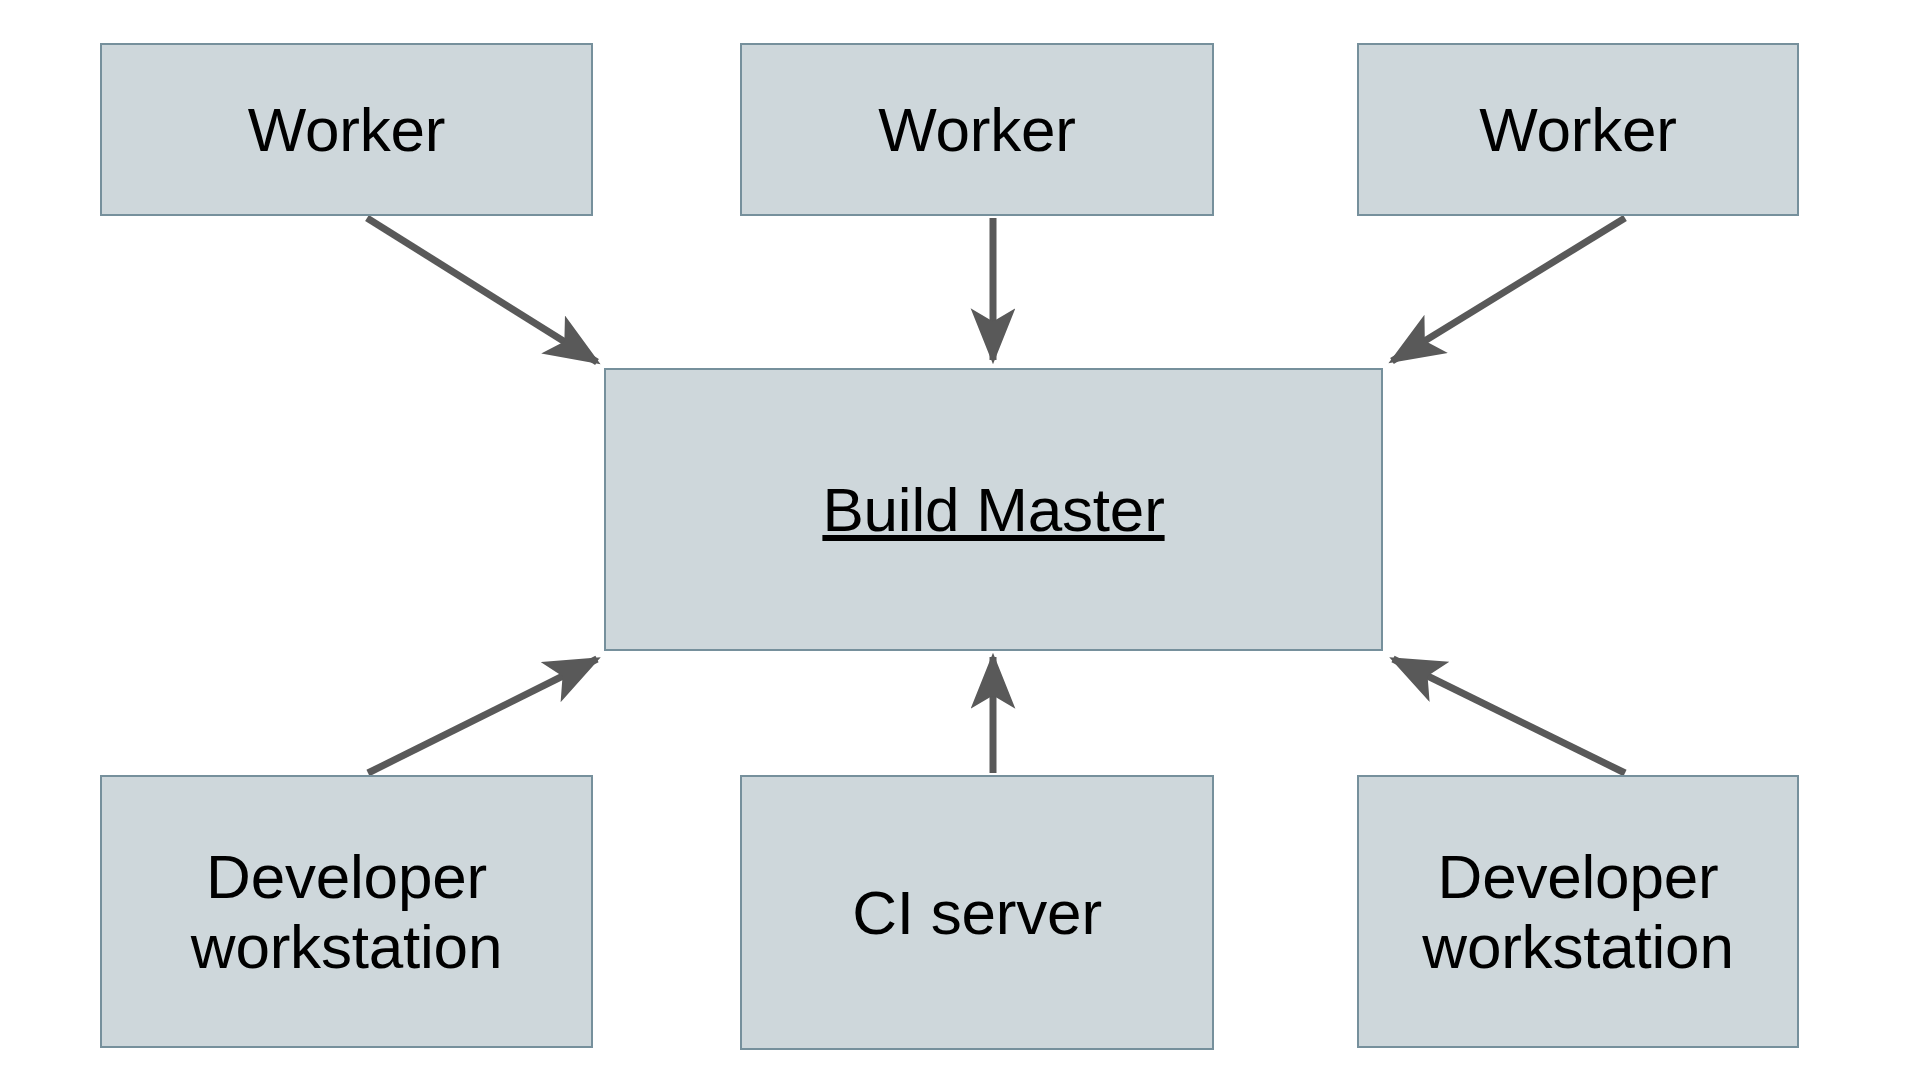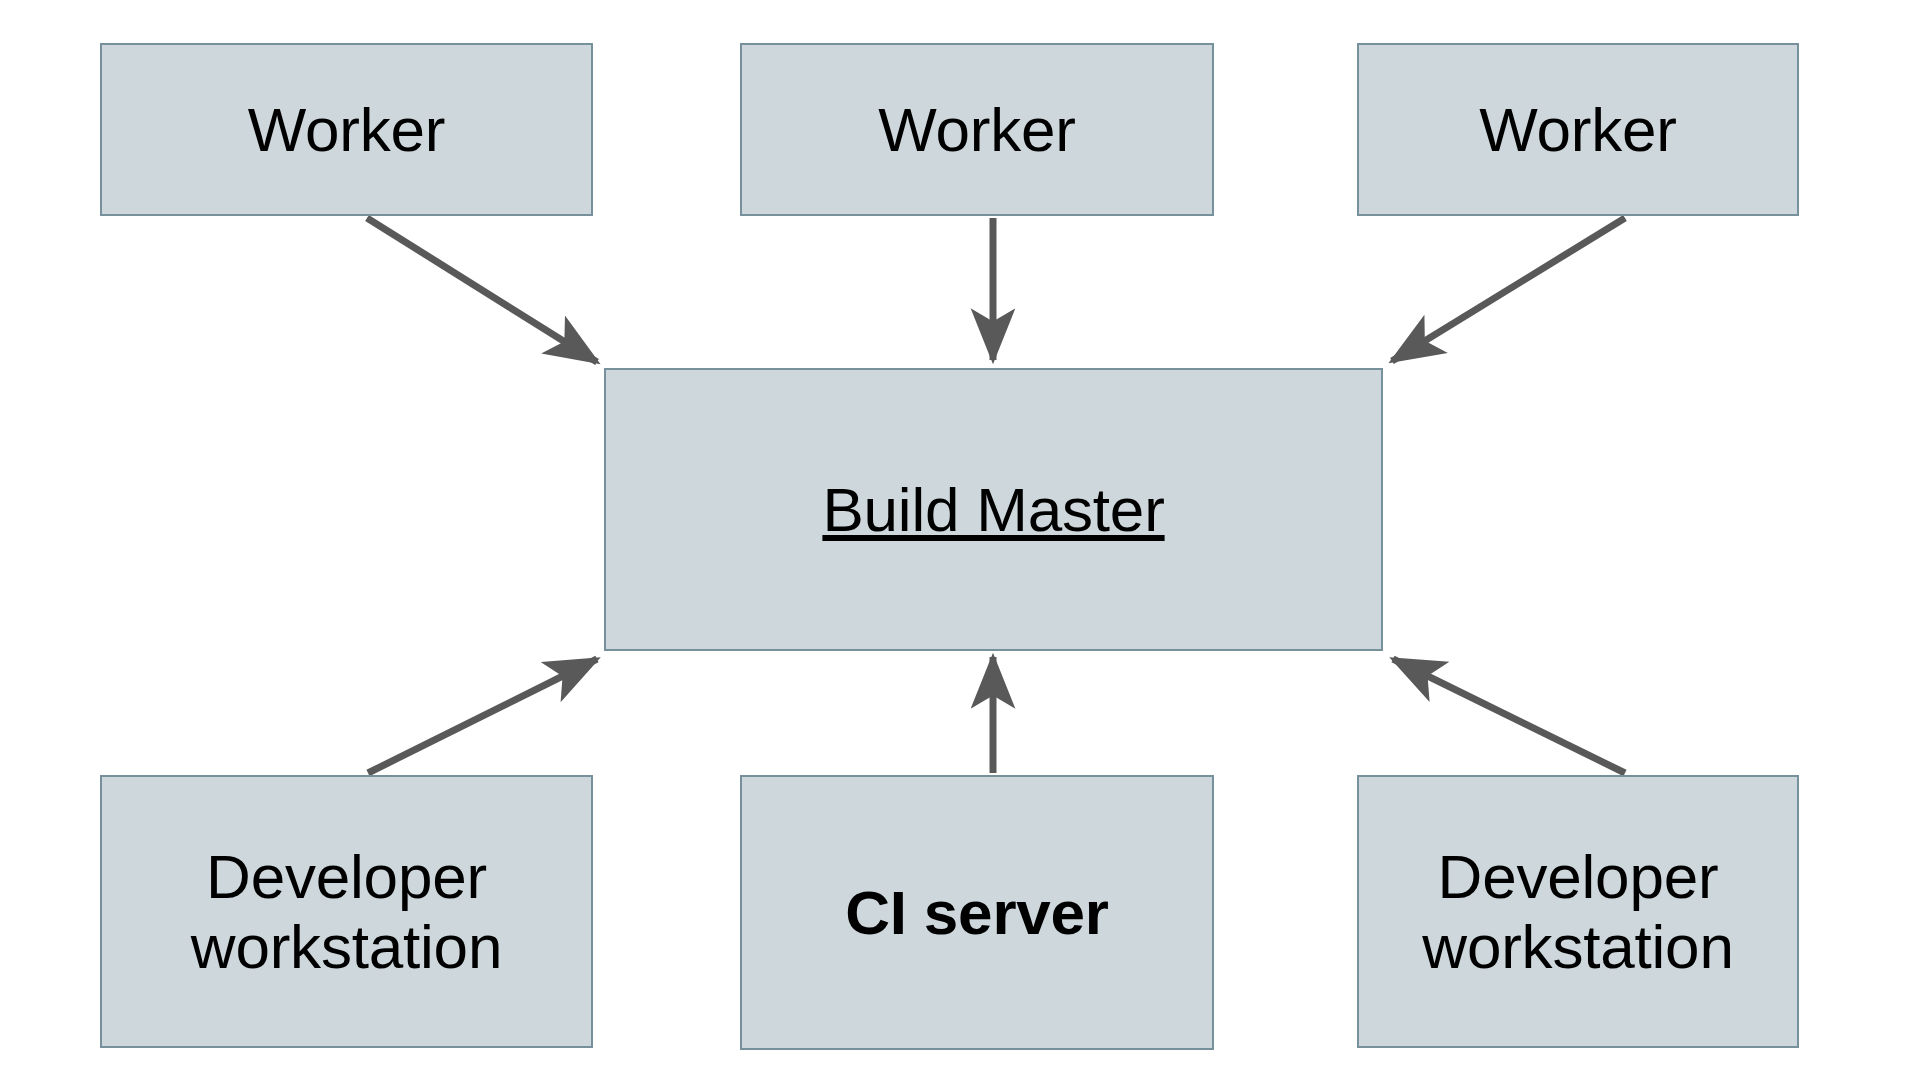--- a/index.html
+++ b/index.html
@@ -46,21 +46,21 @@
   }
 
   
   #node-worker-left   { left:100px;  top:43px;  width:493px; height:173px; font-size:62px; }
   #node-worker-center { left:740px;  top:43px;  width:474px; height:173px; font-size:62px; }
   #node-worker-right  { left:1357px; top:43px;  width:442px; height:173px; font-size:62px; }
 
   #node-build-master  { left:604px;  top:368px; width:779px; height:283px; font-size:62px;text-decoration:underline; }
 
   #node-dev-left      { left:100px;  top:775px; width:493px; height:273px; font-size:62px; }
-  #node-ci-server     { left:740px;  top:775px; width:474px; height:275px; font-size:62px;font-weight:bold; }
+  #node-ci-server     { left:740px;  top:775px; width:474px; height:275px; font-size:62px; }
   #node-dev-right     { left:1357px; top:775px; width:442px; height:273px; font-size:62px; }
 </style>
 </head>
 <body>
 
 <div id="canvas">
 
   <svg id="edges" viewBox="0 0 1910 1090" width="1910" height="1090" xmlns="http://www.w3.org/2000/svg">
     <defs>
       <marker id="arrowhead" markerWidth="9" markerHeight="9" refX="7.4" refY="3.2" orient="auto" markerUnits="strokeWidth">

